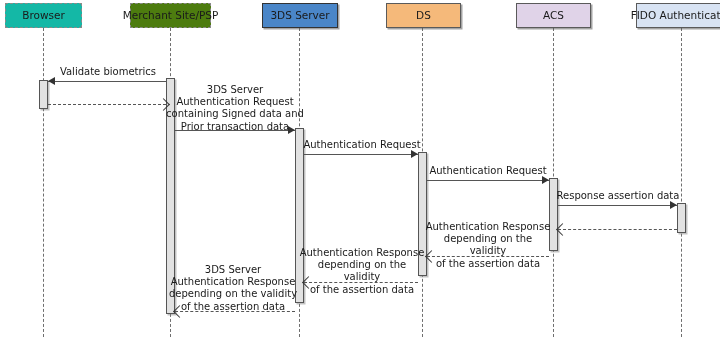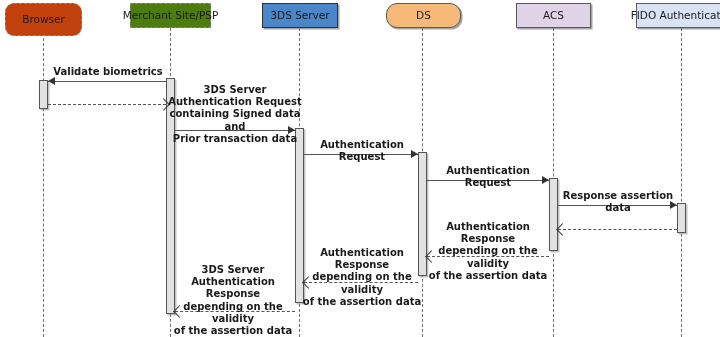--- a/index.html
+++ b/index.html
@@ -44,21 +44,21 @@
   .ah-open-right{
     width:8px;height:8px;border-top:1px solid #333;border-right:1px solid #333;
     transform:rotate(45deg);background:transparent;
   }
   .ah-open-left{
     width:8px;height:8px;border-bottom:1px solid #333;border-left:1px solid #333;
     transform:rotate(45deg);background:transparent;
   }
   .msglabel{
     position:absolute;font-size:10px;color:#1a1a1a;line-height:1.22;
-    text-align:center;white-space:pre-line;font-weight:bold;
+    text-align:center;white-space:pre-line;
   }
 </style>
 </head>
 <body>
 
 <div id="canvas">
     <div class="lifeline" style="left: 43px; top: 28px; height: 309px;"></div>
     <div class="lifeline" style="left: 170px; top: 28px; height: 309px;"></div>
     <div class="lifeline" style="left: 299px; top: 28px; height: 309px;"></div>
     <div class="lifeline" style="left: 422px; top: 28px; height: 309px;"></div>
@@ -101,19 +101,19 @@
     <div class="arrowhead ah-open-left" style="top: 278px; left: 304px;"></div>
     <div class="msglabel" style="left: 298px; top: 247px; width: 128px;">Authentication Response
 depending on the validity
 of the assertion data</div>
     <div class="msgline dash" style="left: 175px; top: 311px; width: 120px;"></div>
     <div class="arrowhead ah-open-left" style="top: 307px; left: 175px;"></div>
     <div class="msglabel" style="left: 166px; top: 264px; width: 134px;">3DS Server
 Authentication Response
 depending on the validity
 of the assertion data</div>
-    <div class="participant p-dashed" style="left: 5px; top: 3px; width: 77px; height: 33px; background: #c2410c; border-color: rgb(138, 138, 138); border-radius: 9px;">Browser</div>
+    <div class="participant p-dashed" style="left: 5px; top: 3px; width: 77px; height: 25px; background: #14b8a6; border-color: rgb(138, 138, 138);">Browser</div>
     <div class="participant p-dashed" style="left: 130px; top: 3px; width: 81px; height: 25px; background: #4d7c0f; border-color: rgb(138, 138, 138);">Merchant Site/PSP</div>
     <div class="participant p-solid" style="left: 262px; top: 3px; width: 76px; height: 25px; background: rgb(74, 134, 200); border-color: rgb(51, 51, 51);">3DS Server</div>
-    <div class="participant p-solid" style="left: 386px; top: 3px; width: 75px; height: 25px; background: rgb(245, 185, 122); border-color: rgb(90, 90, 90); border-radius: 11px;">DS</div>
+    <div class="participant p-solid" style="left: 386px; top: 3px; width: 75px; height: 25px; background: rgb(245, 185, 122); border-color: rgb(90, 90, 90);">DS</div>
     <div class="participant p-solid" style="left: 516px; top: 3px; width: 75px; height: 25px; background: rgb(224, 211, 232); border-color: rgb(90, 90, 90);">ACS</div>
     <div class="participant p-solid" style="left: 636px; top: 3px; width: 90px; height: 25px; background: rgb(216, 227, 243); border-color: rgb(90, 90, 90);">FIDO Authenticator</div>
   </div>
 
 </body></html>

